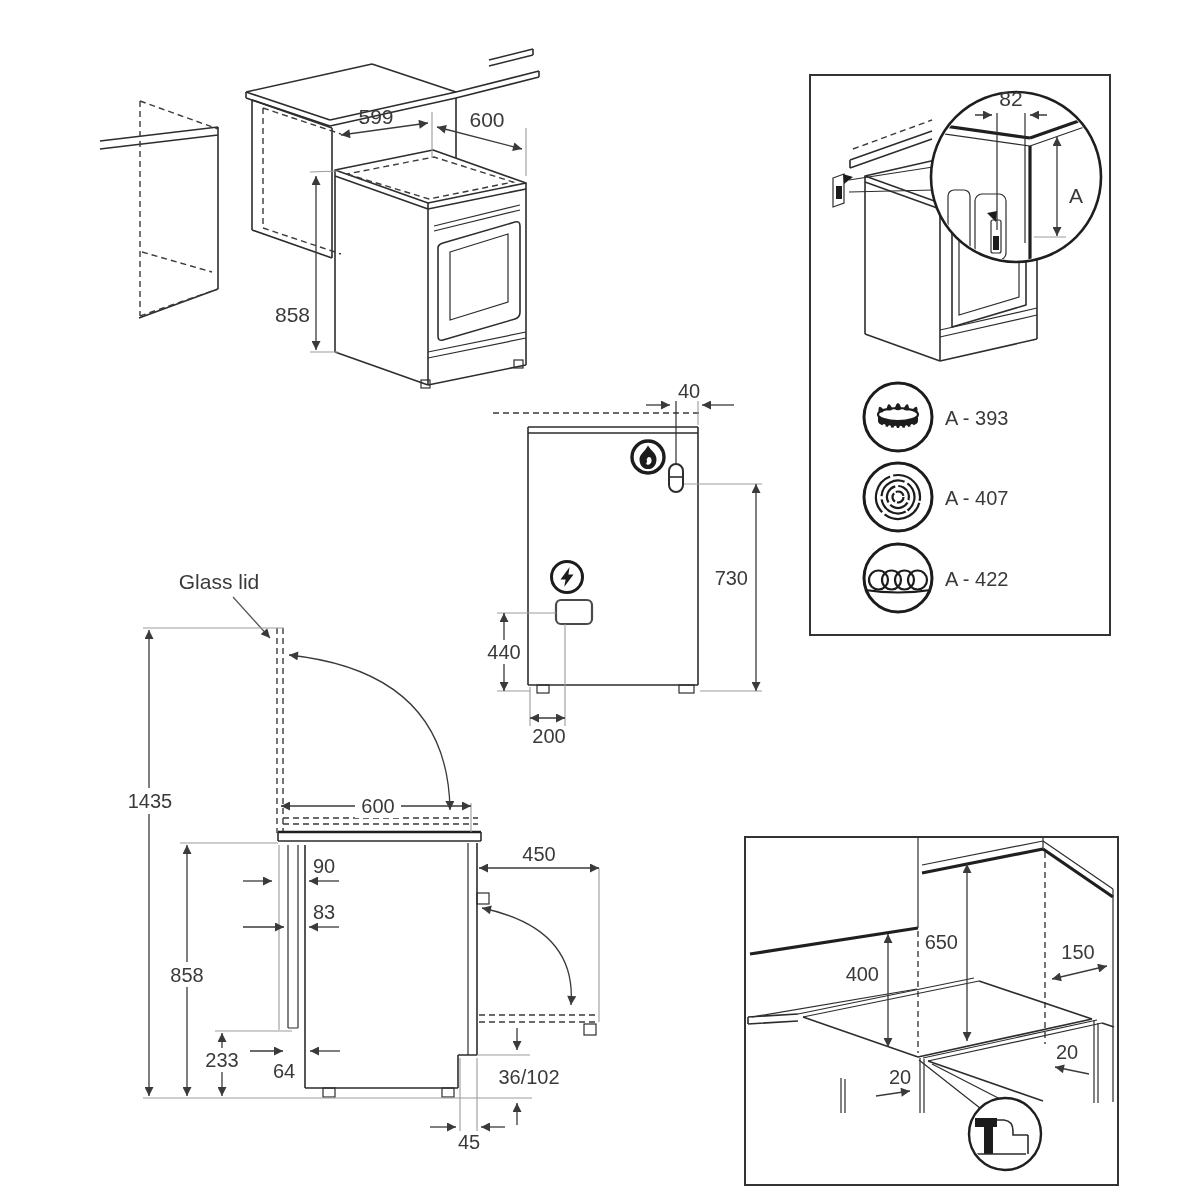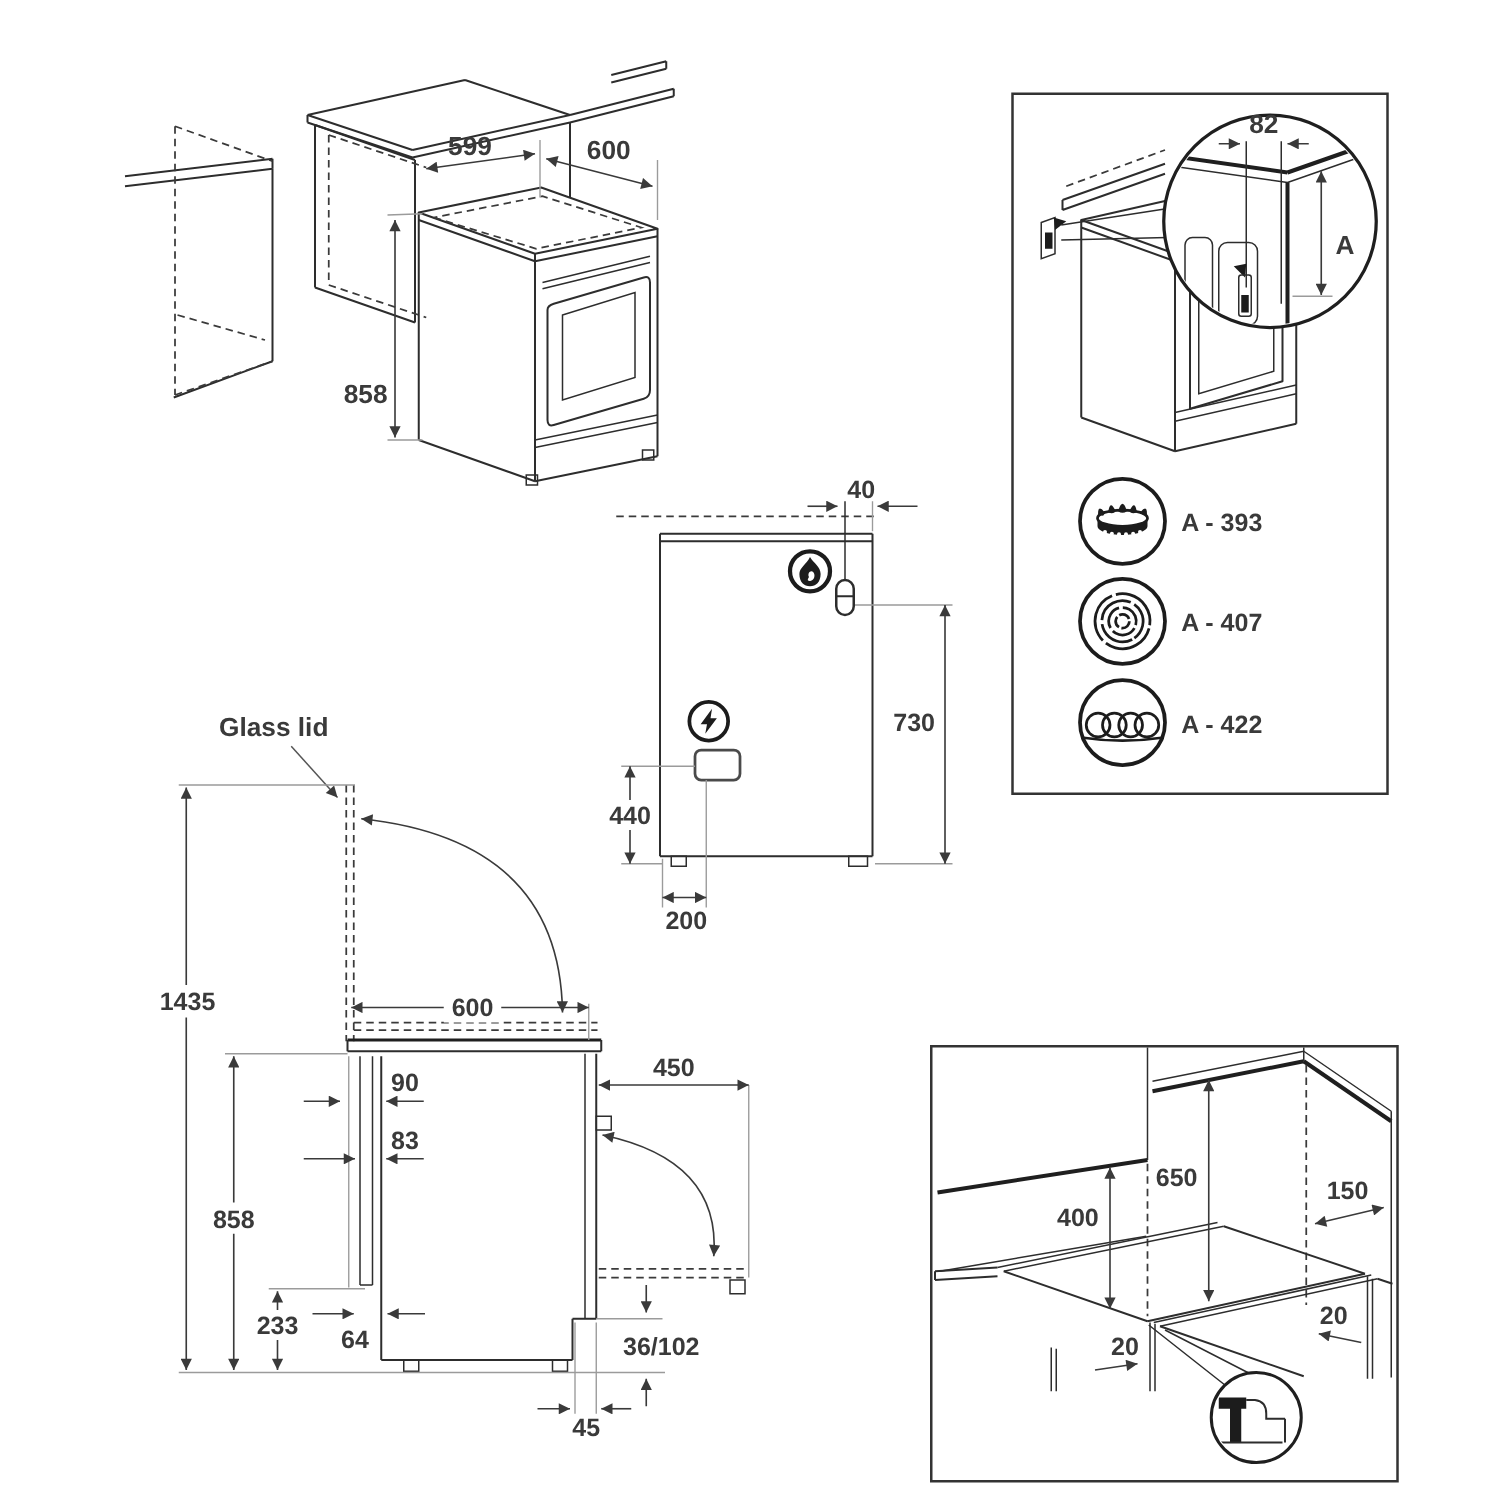--- a/index.html
+++ b/index.html
@@ -1,16 +1,16 @@
 <!DOCTYPE html>
 <html><head>
 <meta charset="utf-8">
 <style>
   html,body{margin:0;padding:0;background:#ffffff;}
-  .stage{width:1200px;height:1200px;position:relative;background:#fff;font-family:"Liberation Sans",sans-serif;font-weight:bold;}
+  .stage{width:1200px;height:1200px;position:relative;background:#fff;font-family:"Liberation Sans",sans-serif;}
   svg{display:block;}
   .dim{font-family:"Liberation Sans",sans-serif;font-size:20px;fill:#3a3a3a;}
   .dim-lg{font-family:"Liberation Sans",sans-serif;font-size:21px;fill:#3a3a3a;}
   .body-ln{stroke:#2d2d2d;stroke-width:1.6;fill:none;stroke-linejoin:round;}
   .thin-ln{stroke:#2d2d2d;stroke-width:1.2;fill:none;}
   .thick-ln{stroke:#1f1f1f;stroke-width:3.2;fill:none;}
   .dash-ln{stroke:#3a3a3a;stroke-width:1.4;fill:none;stroke-dasharray:6 4;}
   .ext-ln{stroke:#9b9b9b;stroke-width:1.1;fill:none;}
   .dim-ln{stroke:#3a3a3a;stroke-width:1.3;fill:none;}
   .panel{stroke:#333;stroke-width:2;fill:none;}

